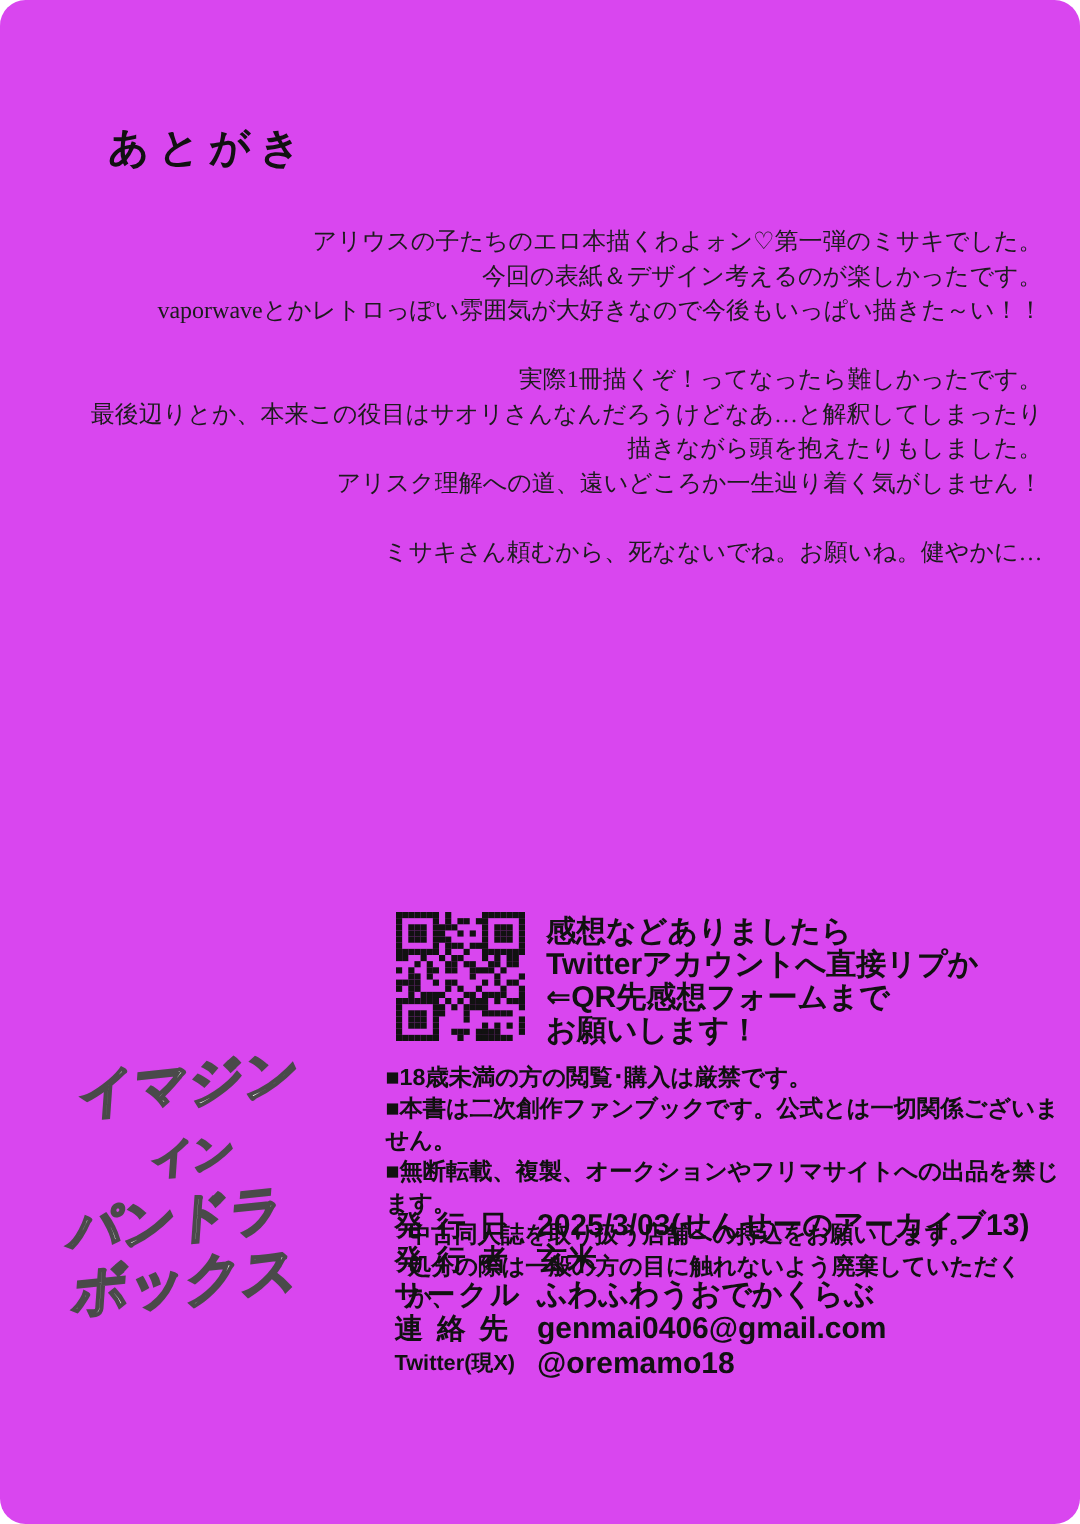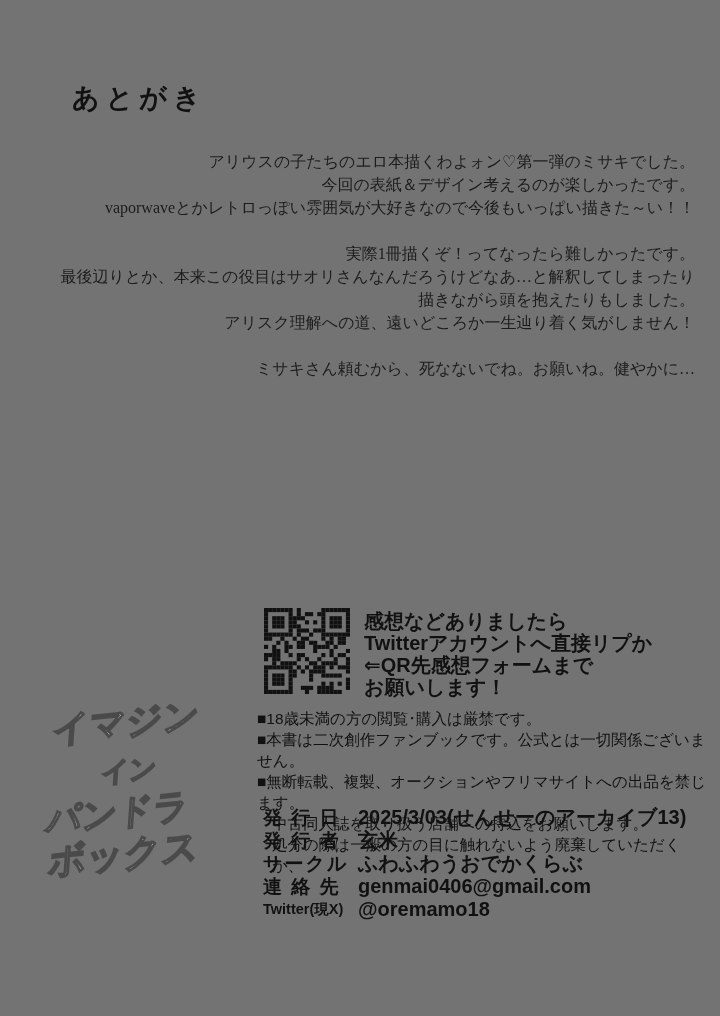--- a/index.html
+++ b/index.html
@@ -2,21 +2,21 @@
 <html><head>
 <meta charset="utf-8">
 <style>
   html,body{margin:0;padding:0;}
   body{
     width:720px;height:1016px;position:relative;overflow:hidden;
     background:#ffffff;
     font-family:"Liberation Sans","DejaVu Sans",sans-serif;
     color:#1a1a1a;
   }
-  .page{position:absolute;inset:0;background:#737373;}
+  .page{position:absolute;inset:0;background:#d946ef;border-radius:17px;}
 
   
   .title{
     position:absolute;left:72px;top:80px;margin:0;
     font-family:"DejaVu Sans Mono","Liberation Mono",monospace;
     font-weight:700;font-size:27px;letter-spacing:6px;color:#111;
   }
 
   
   .afterword{
@@ -46,21 +46,21 @@
   }
   .logo-line{position:absolute;white-space:nowrap;transform:skewX(-10deg);}
   .logo-line:nth-child(1){left:18px;top:2px;font-size:36px;}
   .logo-line:nth-child(2){left:62px;top:56px;font-size:27px;}
   .logo-line:nth-child(3){left:2px;top:92px;font-size:35px;}
   .logo-line:nth-child(4){left:0px;top:132px;font-size:37px;}
 
   
   .notices{
     position:absolute;left:257px;top:708px;width:455px;
-    font-weight:400;font-size:15.5px;line-height:21px;color:#111;
+    font-weight:700;font-size:15.5px;line-height:21px;color:#111;
   }
   .notice.cont{padding-left:15px;}
 
   
   .colophon{position:absolute;left:263px;top:806px;}
   .c-row{display:flex;align-items:flex-start;line-height:23px;}
   .c-label{
     width:95px;flex:0 0 auto;font-weight:700;font-size:19px;
     letter-spacing:2px;color:#111;white-space:nowrap;
   }

